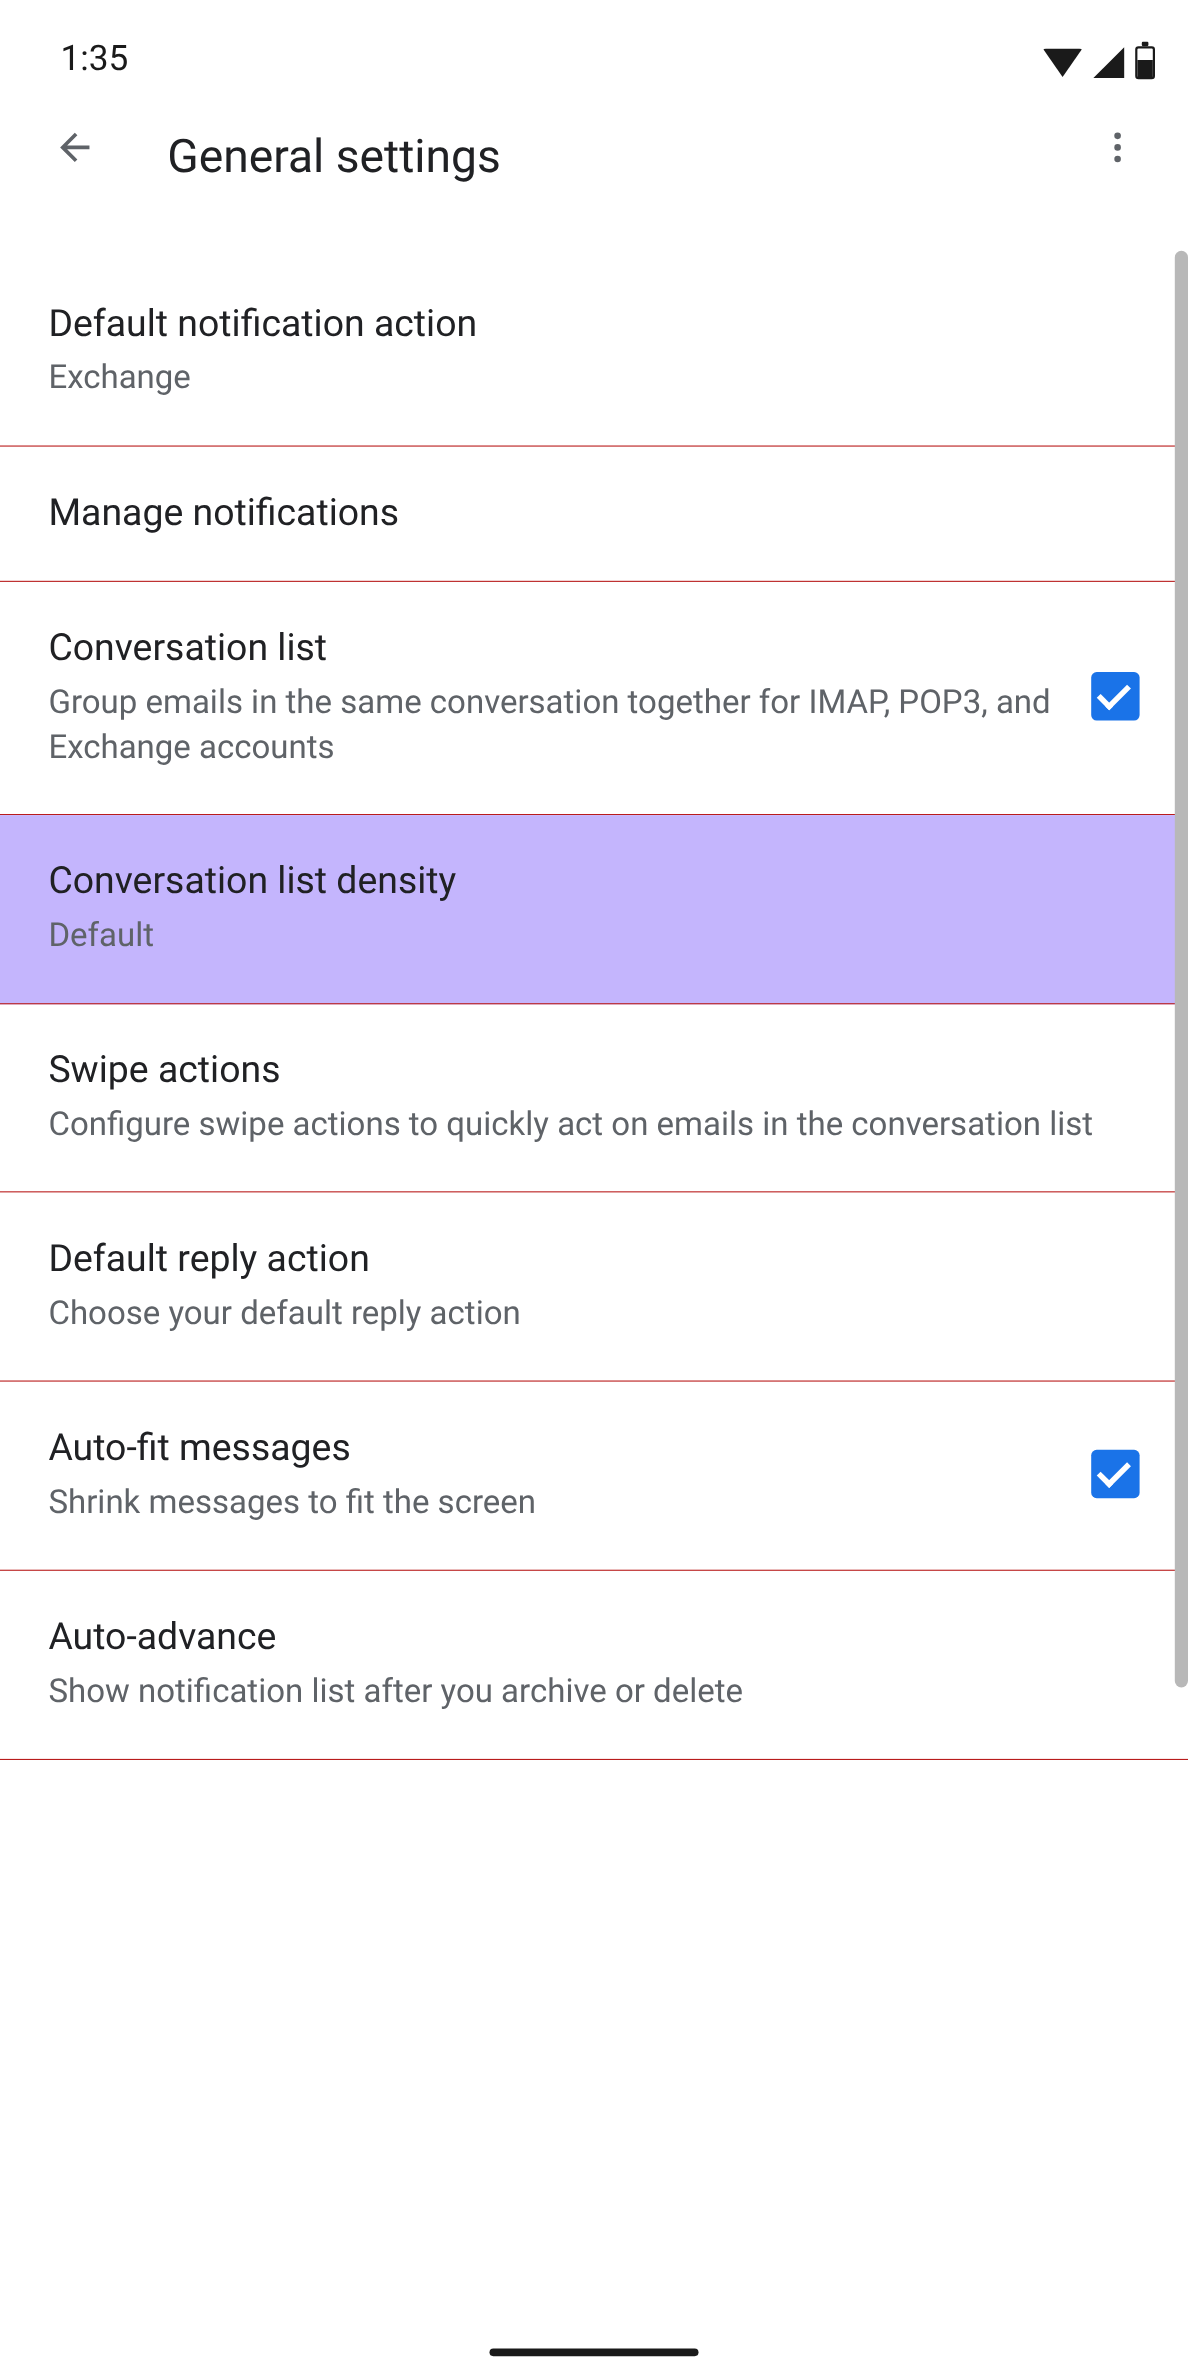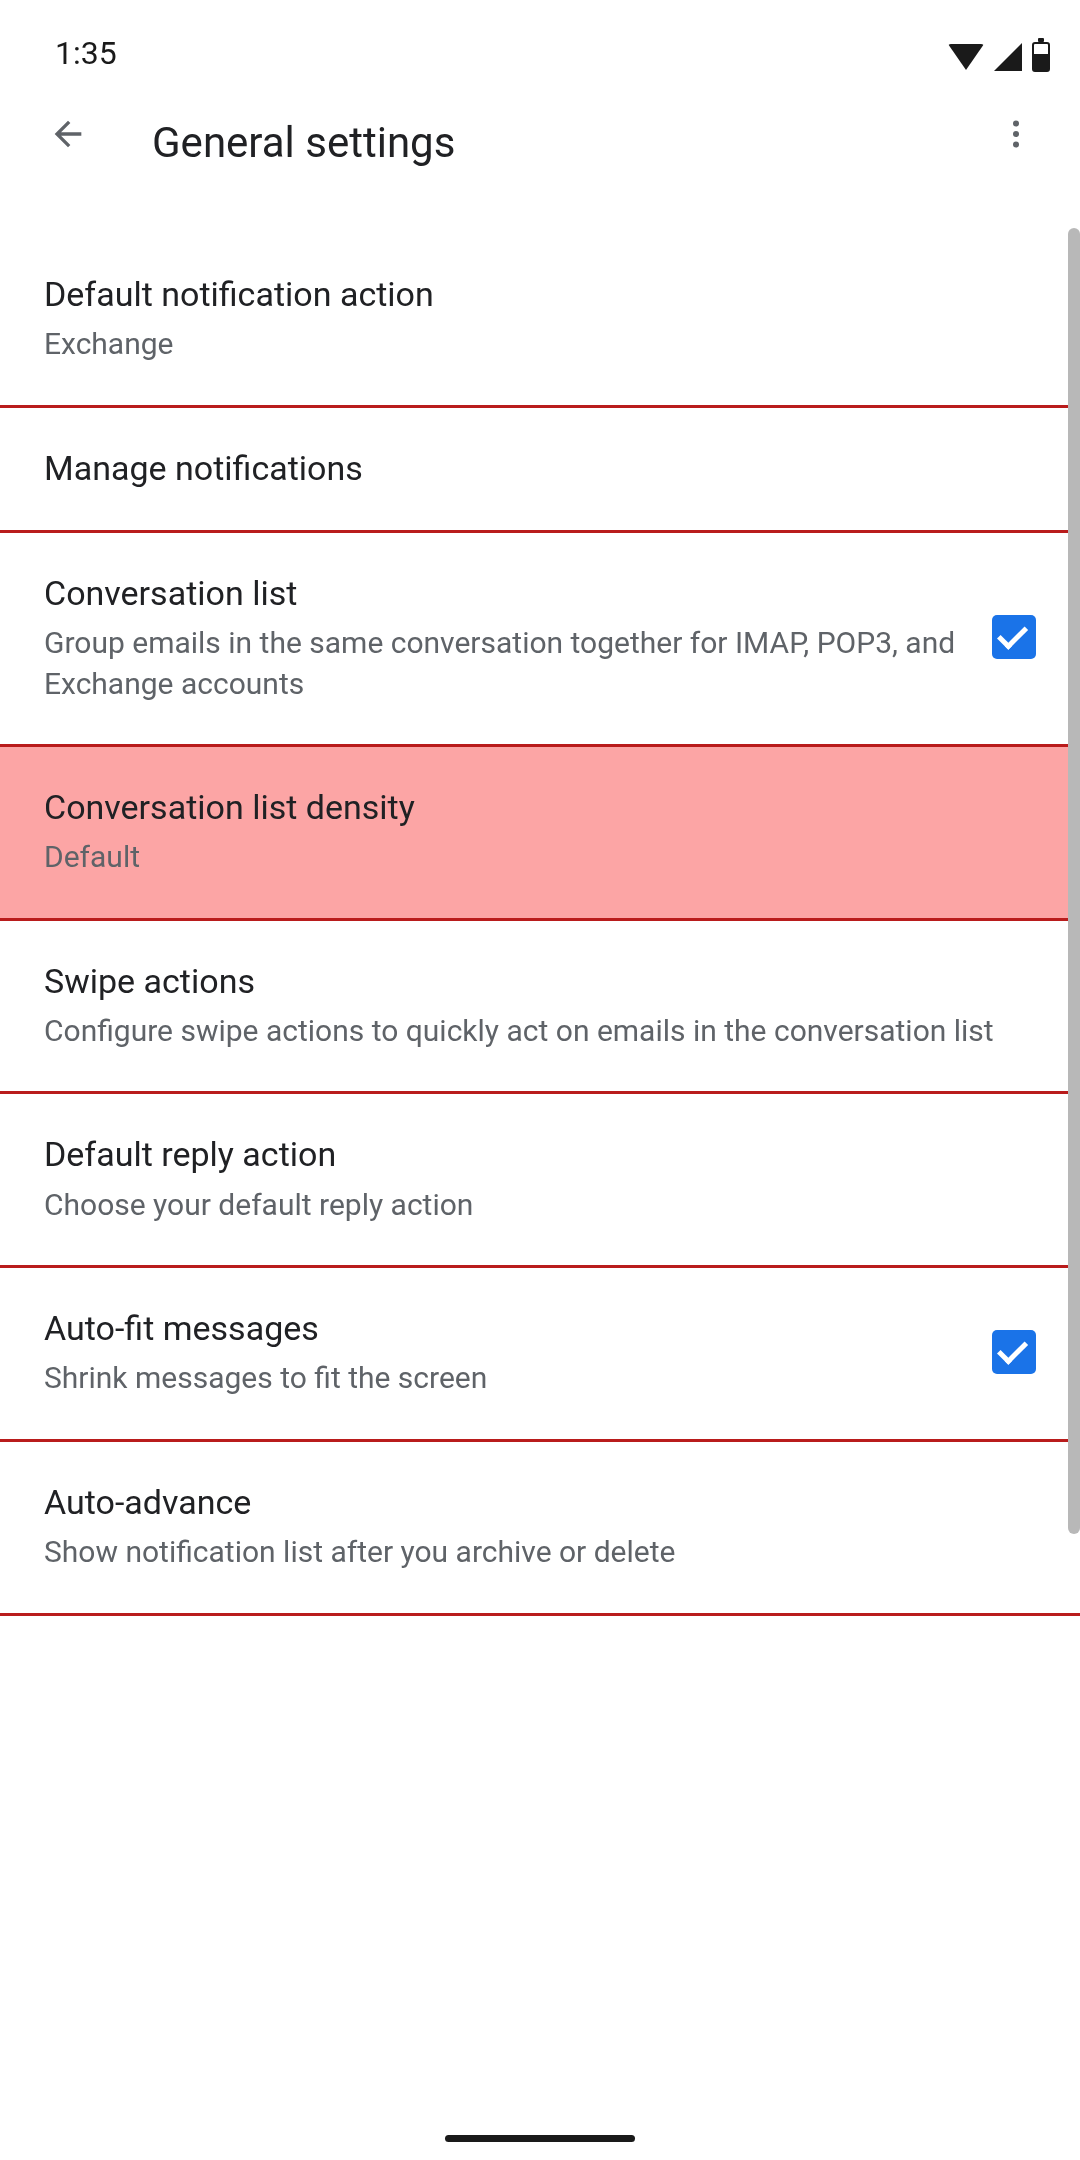--- a/index.html
+++ b/index.html
@@ -94,27 +94,27 @@
       display: flex;
       align-items: center;
       justify-content: center;
       margin-right: 12px;
     }
     .settings-list {
       padding-top: 38px;
     }
     .setting-item {
       padding: 38px 44px 40px;
-      border-bottom: 3px solid #b91c1c;
+      border-bottom: 1px solid #b91c1c;
       display: flex;
       align-items: center;
       justify-content: flex-start;
     }
     .setting-item.highlighted {
-      background: #fca5a5;
+      background: #c4b5fd;
     }
     .setting-text {
       flex: 1;
       padding-right: 20px;
     }
     .setting-title {
       font-size: 34px;
       color: #202124;
       font-weight: 400;
       line-height: 1.3;

